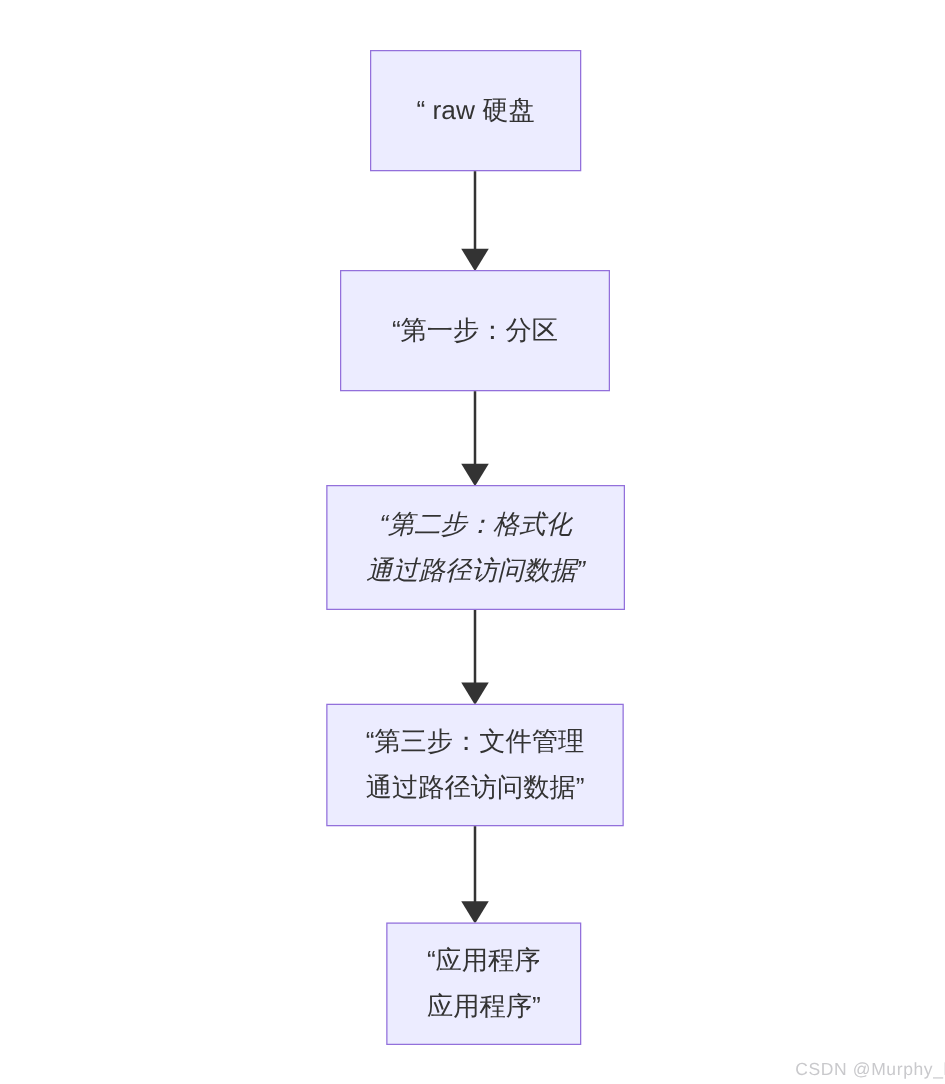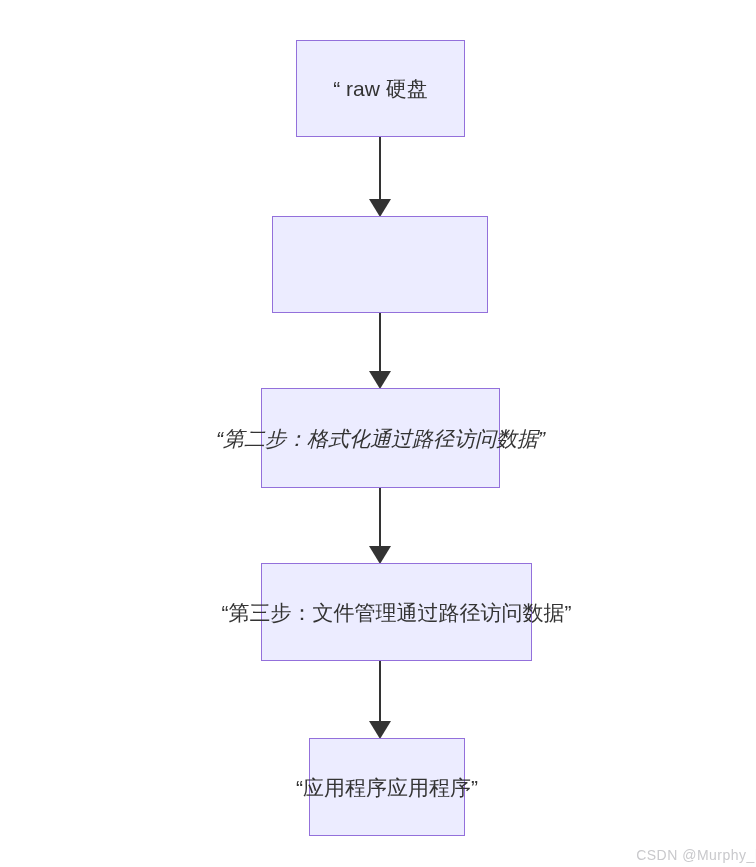--- a/index.html
+++ b/index.html
@@ -19,28 +19,29 @@
   .node {
     position: absolute;
     box-sizing: border-box;
     background: #ECECFF;
     border: 1.5px solid #9370DB;
     color: #333333;
     font-size: 21px;
     line-height: 37px;
     text-align: center;
     display: flex;
+    flex-direction: column;
     align-items: center;
     justify-content: center;
   }
   .node span { display: block; white-space: pre; }
   .n1 { left: 296px; top: 40px;  width: 169px; height: 97px; }
   .n2 { left: 272px; top: 216px; width: 216px; height: 97px; }
   .n3 { left: 261px; top: 388px; width: 239px; height: 100px; font-style: italic; }
-  .n4 { left: 261px; top: 563px; width: 271px; height: 98px; }
+  .n4 { left: 261px; top: 563px; width: 238px; height: 98px; }
   .n5 { left: 309px; top: 738px; width: 156px; height: 98px; }
 
   
   .arrow {
     position: absolute;
     left: 369px;
     width: 22px;
   }
   .a1 { top: 137px; height: 80px; }
   .a2 { top: 313px; height: 76px; }
@@ -84,20 +85,21 @@
   <div class="node n1">
     <span>“ raw 硬盘</span>
   </div>
 
   <div class="arrow a1">
     <div class="arrow-line"></div>
     <div class="arrow-head"></div>
   </div>
 
   <div class="node n2">
+    <span>“第一步：分区</span>
   </div>
 
   <div class="arrow a2">
     <div class="arrow-line"></div>
     <div class="arrow-head"></div>
   </div>
 
   <div class="node n3">
     <span>“第二步：格式化</span>
     <span>通过路径访问数据”</span>

